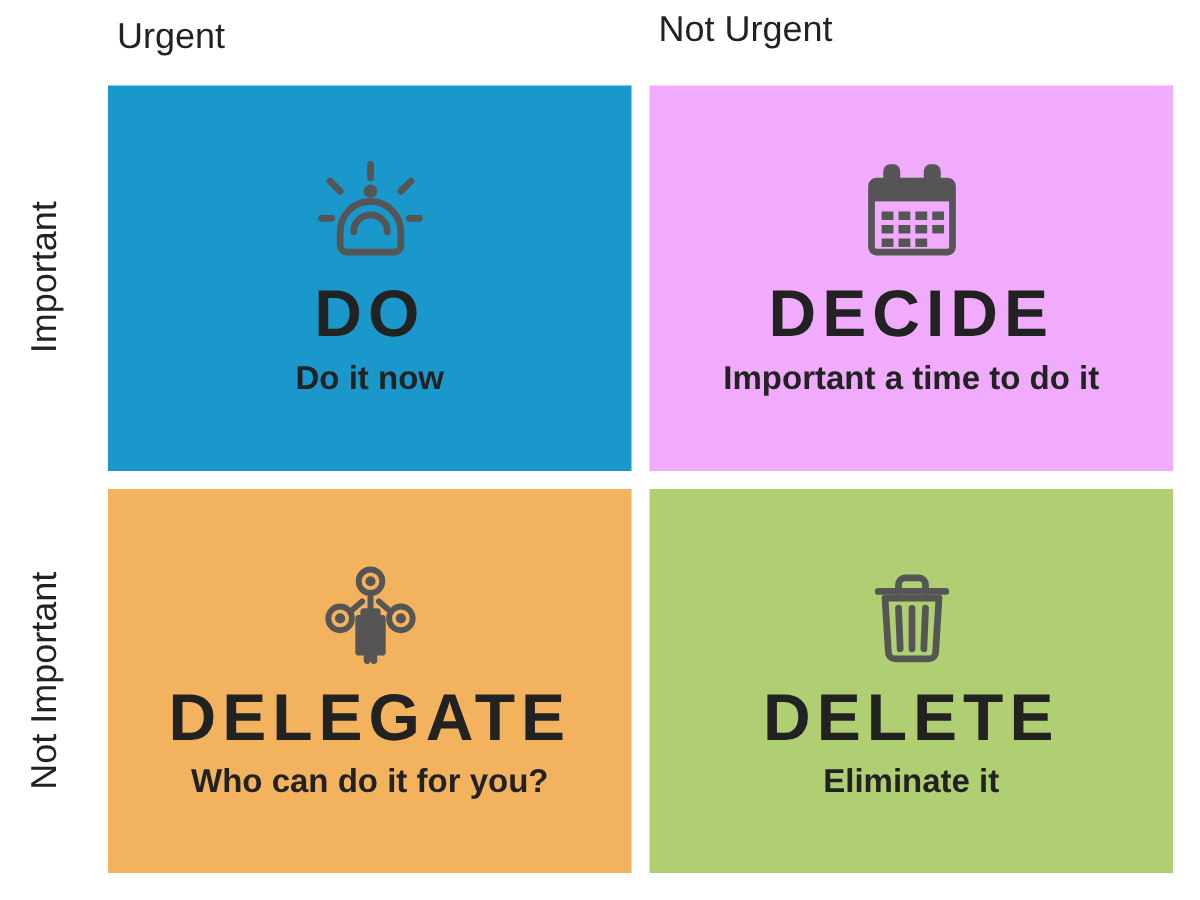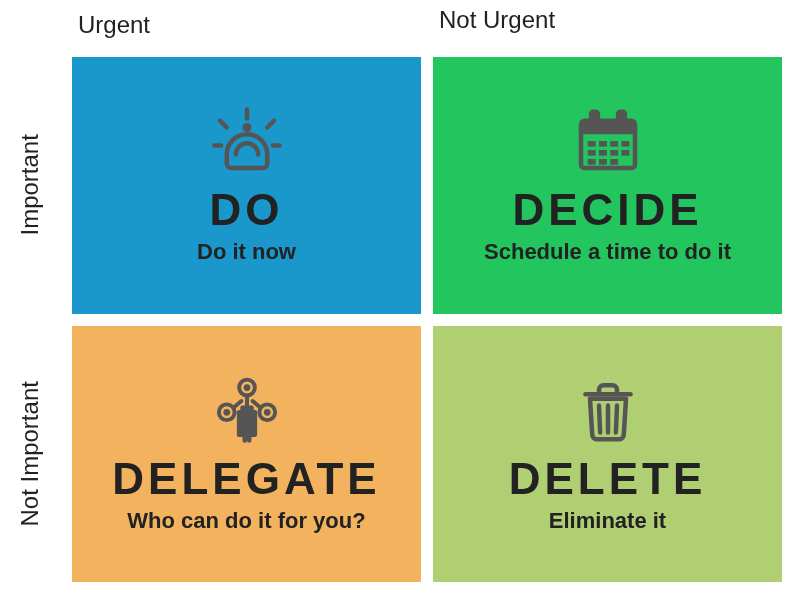--- a/index.html
+++ b/index.html
@@ -81,21 +81,21 @@
         <line x1="50" y1="20" x2="56" y2="14"></line>
         <line x1="9" y1="36" x2="3" y2="36"></line>
         <line x1="55" y1="36" x2="61" y2="36"></line>
         <circle cx="32" cy="20" r="4" fill="#555" stroke="none"></circle>
       </svg>
     </div>
     <div class="title">DO</div>
     <div class="subtitle">Do it now</div>
   </div>
 
-  <div class="quad q2" style="background:#22c55e">
+  <div class="quad q2" style="background:#f0abfc">
     <div class="icon">
       <svg viewBox="0 0 64 64" fill="none" stroke="#555" stroke-width="4" stroke-linecap="round" stroke-linejoin="round">
         <rect x="8" y="14" width="48" height="42" rx="3"></rect>
         <rect x="8" y="14" width="48" height="12" fill="#555" stroke="none"></rect>
         <rect x="17" y="6" width="6" height="12" rx="2" fill="#555"></rect>
         <rect x="41" y="6" width="6" height="12" rx="2" fill="#555"></rect>
         <g fill="#555" stroke="none">
           <rect x="14" y="32" width="7" height="5"></rect>
             <rect x="24" y="32" width="7" height="5"></rect>
             <rect x="34" y="32" width="7" height="5"></rect>
@@ -104,21 +104,21 @@
             <rect x="24" y="40" width="7" height="5"></rect>
             <rect x="34" y="40" width="7" height="5"></rect>
             <rect x="44" y="40" width="7" height="5"></rect>
           <rect x="14" y="48" width="7" height="5"></rect>
             <rect x="24" y="48" width="7" height="5"></rect>
             <rect x="34" y="48" width="7" height="5"></rect>
         </g>
       </svg>
     </div>
     <div class="title">DECIDE</div>
-    <div class="subtitle">Schedule a time to do it</div>
+    <div class="subtitle">Important a time to do it</div>
   </div>
 
   <div class="quad q4" style="background:#B0CE72">
     <div class="icon">
       <svg viewBox="0 0 64 64" fill="none" stroke="#555" stroke-width="4" stroke-linecap="round" stroke-linejoin="round">
         <path d="M16 22 l2 32 a4 4 0 0 0 4 4 h20 a4 4 0 0 0 4-4 l2-32 z"></path>
         <path d="M12 18 h40"></path>
         <path d="M24 18 v-4 a4 4 0 0 1 4-4 h8 a4 4 0 0 1 4 4 v4"></path>
         <line x1="24" y1="28" x2="25" y2="52"></line>
         <line x1="32" y1="28" x2="32" y2="52"></line>

